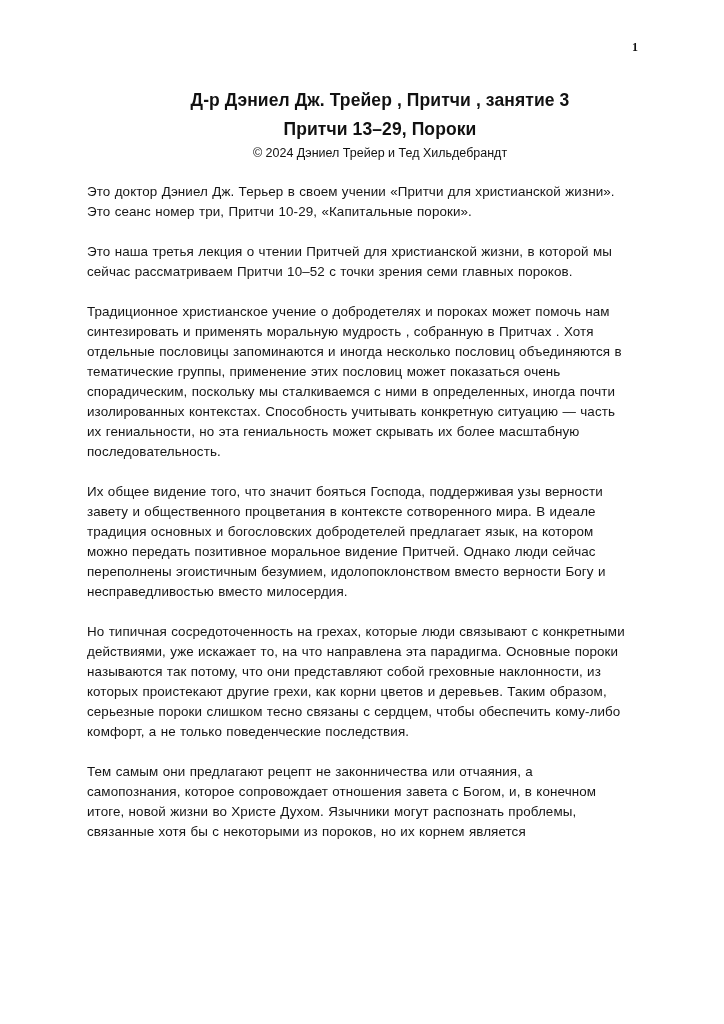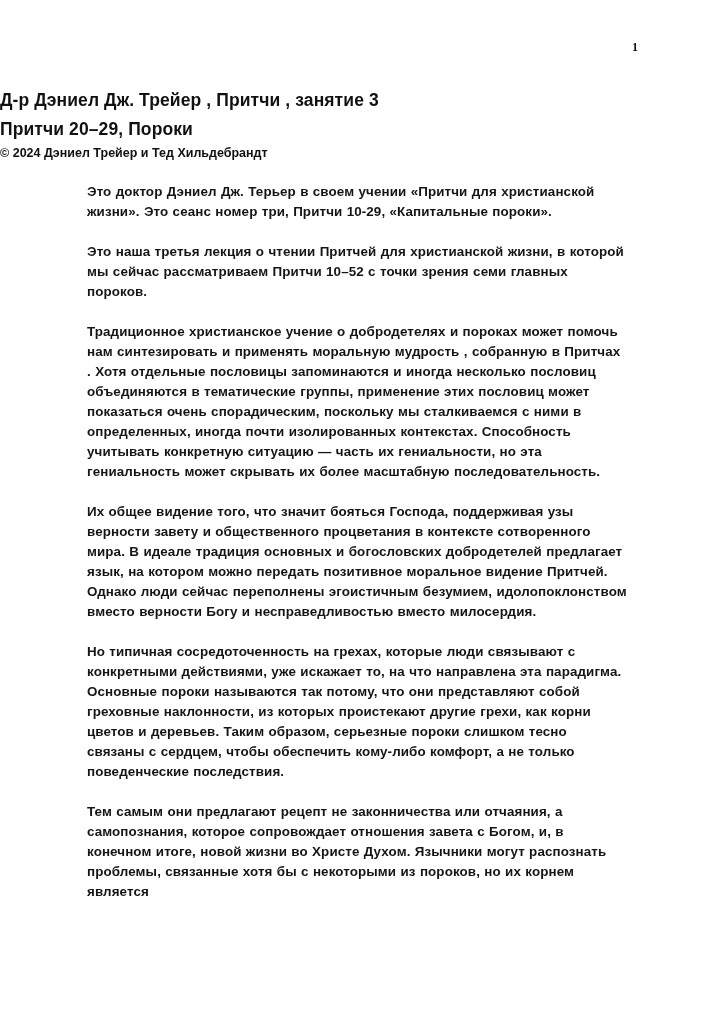--- a/index.html
+++ b/index.html
@@ -21,59 +21,61 @@
     position: absolute;
     top: 40px;
     right: 86px;
     font-family: "Liberation Serif", serif;
     font-size: 12px;
     font-weight: 700;
     color: #111111;
   }
   .header {
     padding-top: 86px;
+    text-align: center;
+    padding-left: 36px;
   }
   .title-line1, .title-line2 {
     margin: 0;
     font-size: 17.5px;
     font-weight: 700;
     line-height: 29px;
     color: #111111;
     letter-spacing: 0.1px;
   }
   .copyright {
     margin-top: 2px;
     font-size: 12.5px;
-    font-weight: 700;
+    font-weight: 400;
     color: #111111;
   }
   .body-text {
     padding: 22px 84px 0 87px;
   }
   .body-text p {
     margin: 0 12px 20px 0;
     font-size: 13.4px;
-    font-weight: 700;
+    font-weight: 400;
     line-height: 20px;
     color: #151515;
     text-align: left;
     letter-spacing: 0.1px;
     word-spacing: 0.5px;
   }
 </style>
 </head>
 <body>
 
 <div class="page">
 
   <div class="page-number">1</div>
 
   <div class="header">
     <h1 class="title-line1">Д-р Дэниел Дж. Трейер , Притчи , занятие 3</h1>
-    <h1 class="title-line2">Притчи 20–29, Пороки</h1>
+    <h1 class="title-line2">Притчи 13–29, Пороки</h1>
     <div class="copyright">© 2024 Дэниел Трейер и Тед Хильдебрандт</div>
   </div>
 
   <div class="body-text">
     <p>Это доктор Дэниел Дж. Терьер в своем учении «Притчи для христианской жизни». Это сеанс номер три, Притчи 10-29, «Капитальные пороки».</p>
     <p>Это наша третья лекция о чтении Притчей для христианской жизни, в которой мы сейчас рассматриваем Притчи 10–52 с точки зрения семи главных пороков.</p>
     <p>Традиционное христианское учение о добродетелях и пороках может помочь нам синтезировать и применять моральную мудрость , собранную в Притчах . Хотя отдельные пословицы запоминаются и иногда несколько пословиц объединяются в тематические группы, применение этих пословиц может показаться очень спорадическим, поскольку мы сталкиваемся с ними в определенных, иногда почти изолированных контекстах. Способность учитывать конкретную ситуацию — часть их гениальности, но эта гениальность может скрывать их более масштабную последовательность.</p>
     <p>Их общее видение того, что значит бояться Господа, поддерживая узы верности завету и общественного процветания в контексте сотворенного мира. В идеале традиция основных и богословских добродетелей предлагает язык, на котором можно передать позитивное моральное видение Притчей. Однако люди сейчас переполнены эгоистичным безумием, идолопоклонством вместо верности Богу и несправедливостью вместо милосердия.</p>
     <p>Но типичная сосредоточенность на грехах, которые люди связывают с конкретными действиями, уже искажает то, на что направлена эта парадигма. Основные пороки называются так потому, что они представляют собой греховные наклонности, из которых проистекают другие грехи, как корни цветов и деревьев. Таким образом, серьезные пороки слишком тесно связаны с сердцем, чтобы обеспечить кому-либо комфорт, а не только поведенческие последствия.</p>
     <p>Тем самым они предлагают рецепт не законничества или отчаяния, а самопознания, которое сопровождает отношения завета с Богом, и, в конечном итоге, новой жизни во Христе Духом. Язычники могут распознать проблемы, связанные хотя бы с некоторыми из пороков, но их корнем является</p>

